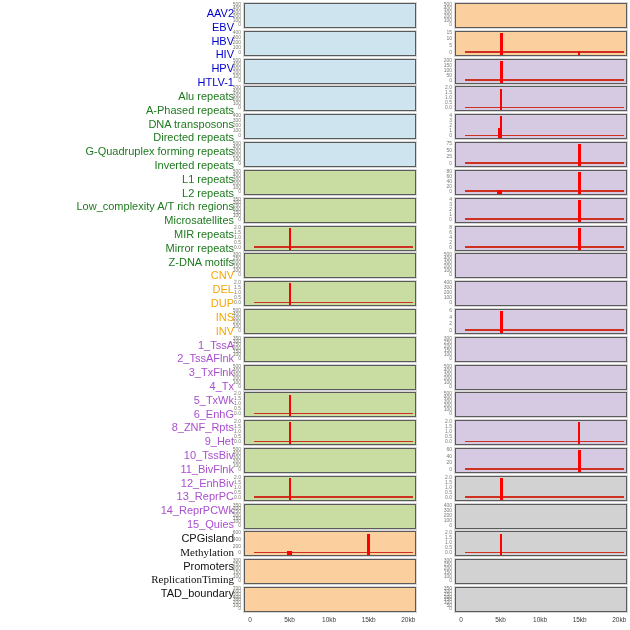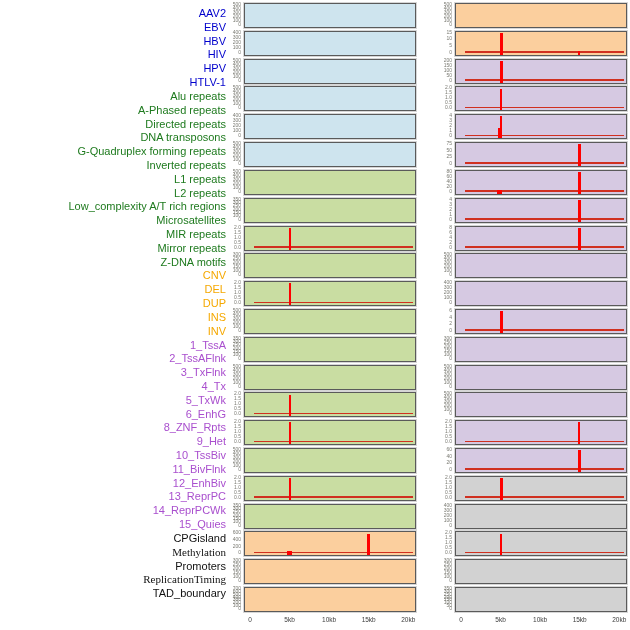--- a/index.html
+++ b/index.html
@@ -1,18 +1,18 @@
 <!DOCTYPE html>
 <html><head>
 <meta charset="utf-8">
 <style>
   html,body{margin:0;padding:0;}
   body{width:630px;height:630px;position:relative;background:#ffffff;overflow:hidden;
        font-family:"Liberation Sans", sans-serif;}
-  .labels-col{position:absolute;left:0;top:7px;width:228px;}
+  .labels-col{position:absolute;left:8px;top:7px;width:228px;}
   .lbl{height:13.82px;line-height:13.82px;font-size:11px;text-align:right;
        padding-right:2px;white-space:nowrap;}
   .panel-col{position:absolute;top:2px;width:196px;}
   .panel-row{position:relative;height:27.82px;}
   .yticks{position:absolute;left:0;top:0;width:17px;height:26px;}
   .ytick{position:absolute;right:0;font-size:5px;line-height:5px;color:#7a7a72;
          white-space:nowrap;}
   .panel{position:absolute;left:20px;top:1px;width:170px;height:23px;
          border:1px solid #5a5a5a;box-shadow:0 0 0 1px #d6d6d6;}
   .bar{position:absolute;bottom:0;}
@@ -26,22 +26,22 @@
 
 <div class="labels-col">
     <div class="lbl" style="color: rgb(0, 0, 204);">AAV2</div>
     <div class="lbl" style="color: rgb(0, 0, 204);">EBV</div>
     <div class="lbl" style="color: rgb(0, 0, 204);">HBV</div>
     <div class="lbl" style="color: rgb(0, 0, 204);">HIV</div>
     <div class="lbl" style="color: rgb(0, 0, 204);">HPV</div>
     <div class="lbl" style="color: rgb(0, 0, 204);">HTLV-1</div>
     <div class="lbl" style="color: rgb(30, 122, 30);">Alu repeats</div>
     <div class="lbl" style="color: rgb(30, 122, 30);">A-Phased repeats</div>
+    <div class="lbl" style="color: rgb(30, 122, 30);">DNA transposons</div>
     <div class="lbl" style="color: rgb(30, 122, 30);">Directed repeats</div>
-    <div class="lbl" style="color: rgb(30, 122, 30);">DNA transposons</div>
     <div class="lbl" style="color: rgb(30, 122, 30);">G-Quadruplex forming repeats</div>
     <div class="lbl" style="color: rgb(30, 122, 30);">Inverted repeats</div>
     <div class="lbl" style="color: rgb(30, 122, 30);">L1 repeats</div>
     <div class="lbl" style="color: rgb(30, 122, 30);">L2 repeats</div>
     <div class="lbl" style="color: rgb(30, 122, 30);">Low_complexity A/T rich regions</div>
     <div class="lbl" style="color: rgb(30, 122, 30);">Microsatellites</div>
     <div class="lbl" style="color: rgb(30, 122, 30);">MIR repeats</div>
     <div class="lbl" style="color: rgb(30, 122, 30);">Mirror repeats</div>
     <div class="lbl" style="color: rgb(30, 122, 30); margin-left: 44px;">Z-DNA motifs</div>
     <div class="lbl" style="color: rgb(245, 168, 0);">CNV</div>

